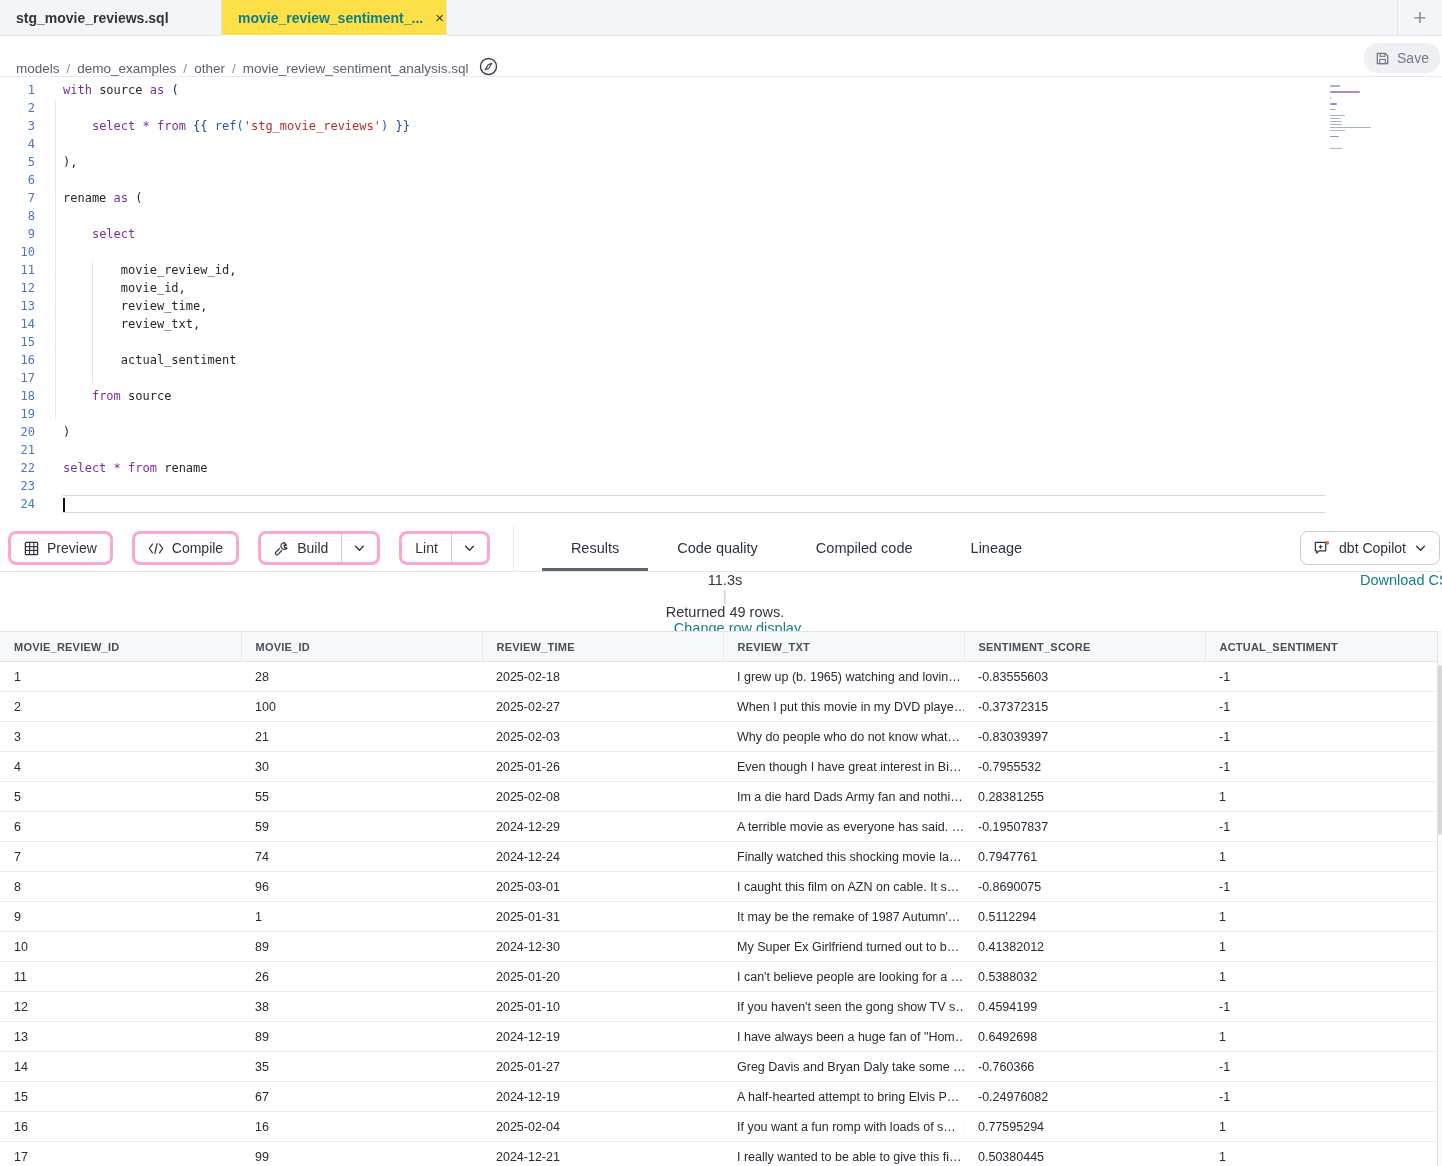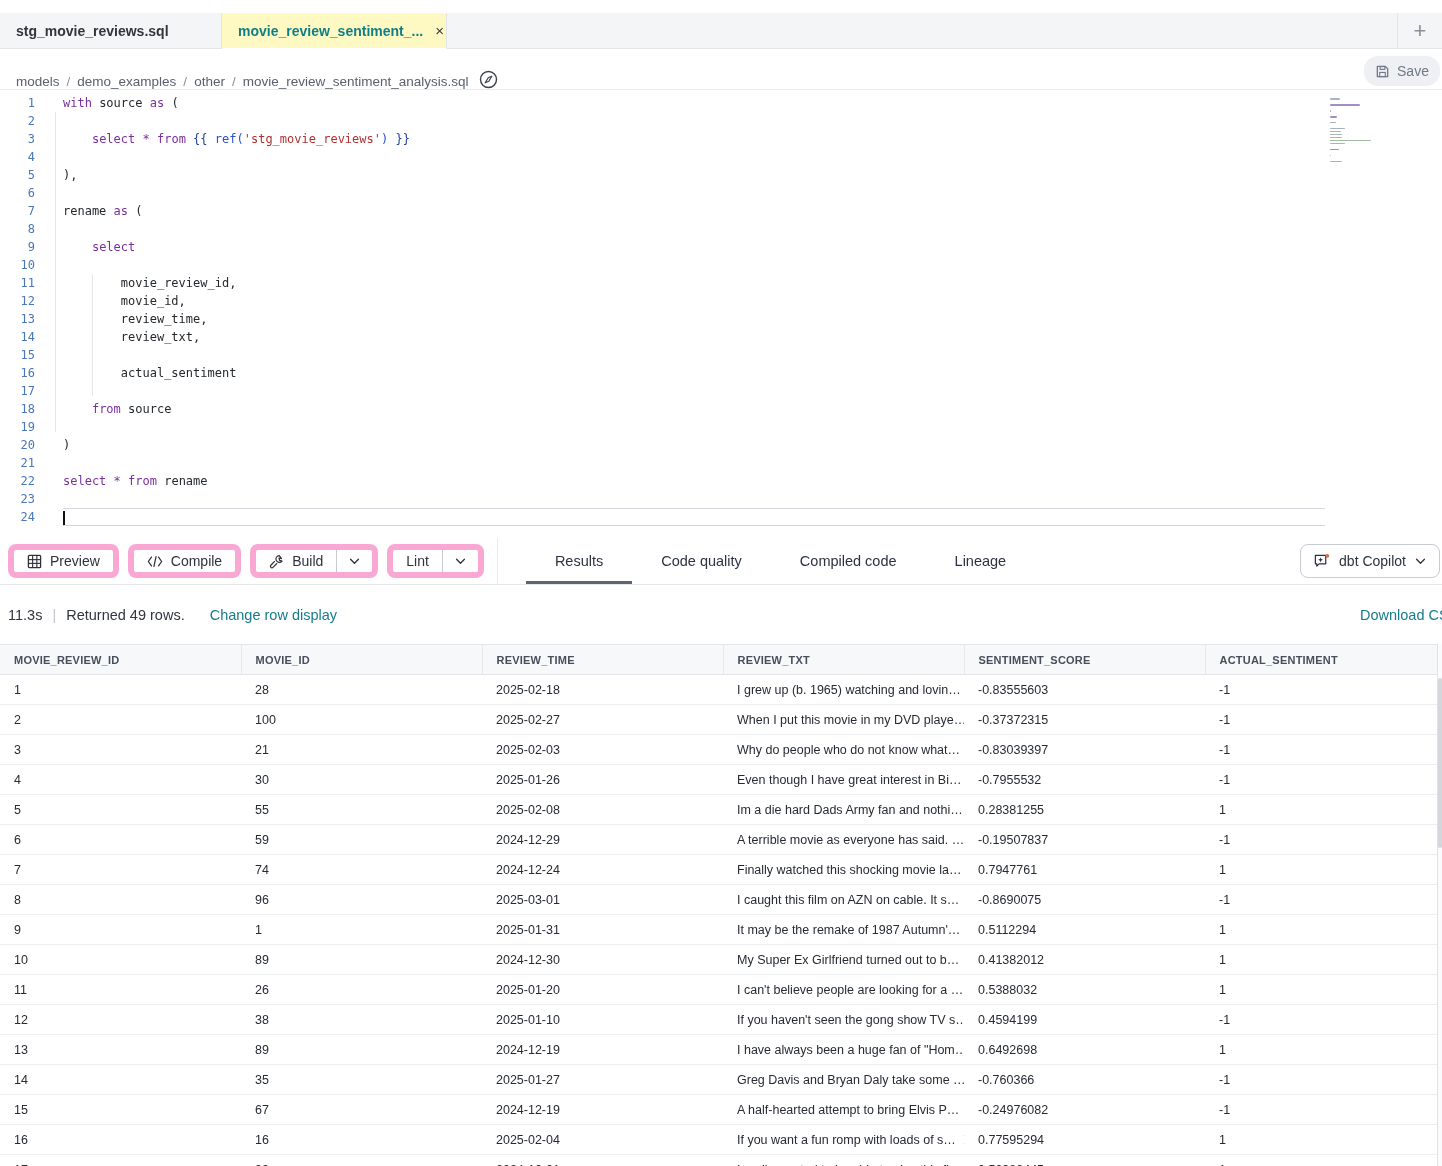--- a/index.html
+++ b/index.html
@@ -1,24 +1,24 @@
 <!DOCTYPE html>
 <html><head>
 <meta charset="utf-8">
 <style>
   * { margin:0; padding:0; box-sizing:border-box; }
   html,body { width:1442px; height:1166px; overflow:hidden; background:#fff;
     font-family:"Liberation Sans", sans-serif; color:#2d333d; }
 
   
   .tabbar { display:flex; align-items:stretch; height:36px; background:#f4f5f6;
-    border-bottom:1px solid #e3e5e8; position:relative;margin-top:13px; }
+    border-bottom:1px solid #e3e5e8; position:relative; }
   .ftab { display:flex; align-items:center; gap:10px; padding:0 16px; font-size:14px;
     font-weight:700; color:#30353e; border-right:1px solid #e2e4e8; cursor:pointer; }
-  .ftab.active { background:#fef9c3; color:#0f7e87; border-bottom:1px solid #fff; margin-bottom:-1px; }
+  .ftab.active { background:#fde047; color:#0f7e87; border-bottom:1px solid #fff; margin-bottom:-1px; }
   .ftab .close-x { font-size:15px; font-weight:400; color:#343a43; padding:0 2px; }
   .tab1 { width:222px; }
   .tab2 { width:225px; }
   .tabbar-spacer { flex:1; }
   .newtab-divider { width:1px; background:#e2e4e8; margin:0; }
   .newtab-btn { width:44px; display:flex; align-items:center; justify-content:center;
     color:#8a8f98; font-size:22px; font-weight:400; cursor:pointer; }
 
   
   .crumbrow { height:41px; background:#fff; border-bottom:1px solid #e8eaed;
@@ -47,40 +47,40 @@
   .tk-pb  { color:#2a52cc; }
   .tk-jj  { color:#1d3f8f; }
   .tk-pg  { color:#2e7d32; }
   .indent-guide { position:absolute; width:1px; background:#e4e6ea; }
   .minimap { position:absolute; right:42px; top:8px; width:70px; }
   .mm-line { height:1.6px; margin-bottom:1.4px; border-radius:1px; }
 
   
   .toolbar { height:47px; border-bottom:1px solid #e4e6e9; display:flex; align-items:center;
     padding-left:8px; position:relative; }
-  .tb-btn { display:flex; align-items:flex-start; height:34px; border:6px solid #f9a8d4;
-    border-radius:8px; margin-right:9px; background:#fff; cursor:pointer; font-size:14px;
+  .tb-btn { display:flex; align-items:flex-start; height:34px; border:3px solid #f9a8d4;
+    border-radius:8px; margin-right:19px; background:#fff; cursor:pointer; font-size:14px;
     color:#2d333d; }
   .tb-seg { display:flex; align-items:center; gap:8px; padding:0 13px; height:100%; }
   .tb-split { width:1px; background:#c6cbd2; height:100%; }
   .tb-chev { padding:0 12px; height:100%; display:flex; align-items:center; }
   .tb-divider { width:1px; background:#e8eaed; height:47px; margin-left:4px; }
   .rtabs { display:flex; align-items:stretch; height:100%; margin-left:28px; }
   .rtab { display:flex; align-items:center; padding:0 29px; font-size:14.5px; color:#2b3240;
     position:relative; cursor:pointer; }
   .rtab.active { font-weight:400; }
   .rtab.active::after { content:""; position:absolute; left:0; right:0; bottom:0; height:3px;
     background:#5d6570; }
   .copilot-btn { position:absolute; right:2px; top:6px; height:34px; border:1px solid #c6cbd2;
     border-radius:8px; display:flex; align-items:center; gap:9px; padding:0 13px 0 12px;
     font-size:14px; color:#2d333d; background:#fff; cursor:pointer; }
 
   
   .statusrow { height:59px; display:flex; align-items:center; font-size:14.5px; color:#30353e;
-    padding-left:8px; position:relative; overflow:hidden; }
+    padding-left:8px; position:relative; overflow:hidden;flex-direction:column; }
   .status-pipe { color:#c3c7cd; margin:0 10px; }
   .link { color:#167c8a; cursor:pointer; }
   .change-display { margin-left:25px; }
   .download-csv { position:absolute; left:1360px; white-space:nowrap; }
 
   
   .results-wrap { position:relative; }
   table.results { border-collapse:collapse; table-layout:fixed; width:1442px; }
   table.results th { height:30px; background:#f7f8f9; border-top:1px solid #e3e5e8;
     border-bottom:1px solid #e3e5e8; font-size:11px; font-weight:700; color:#474e5c;

